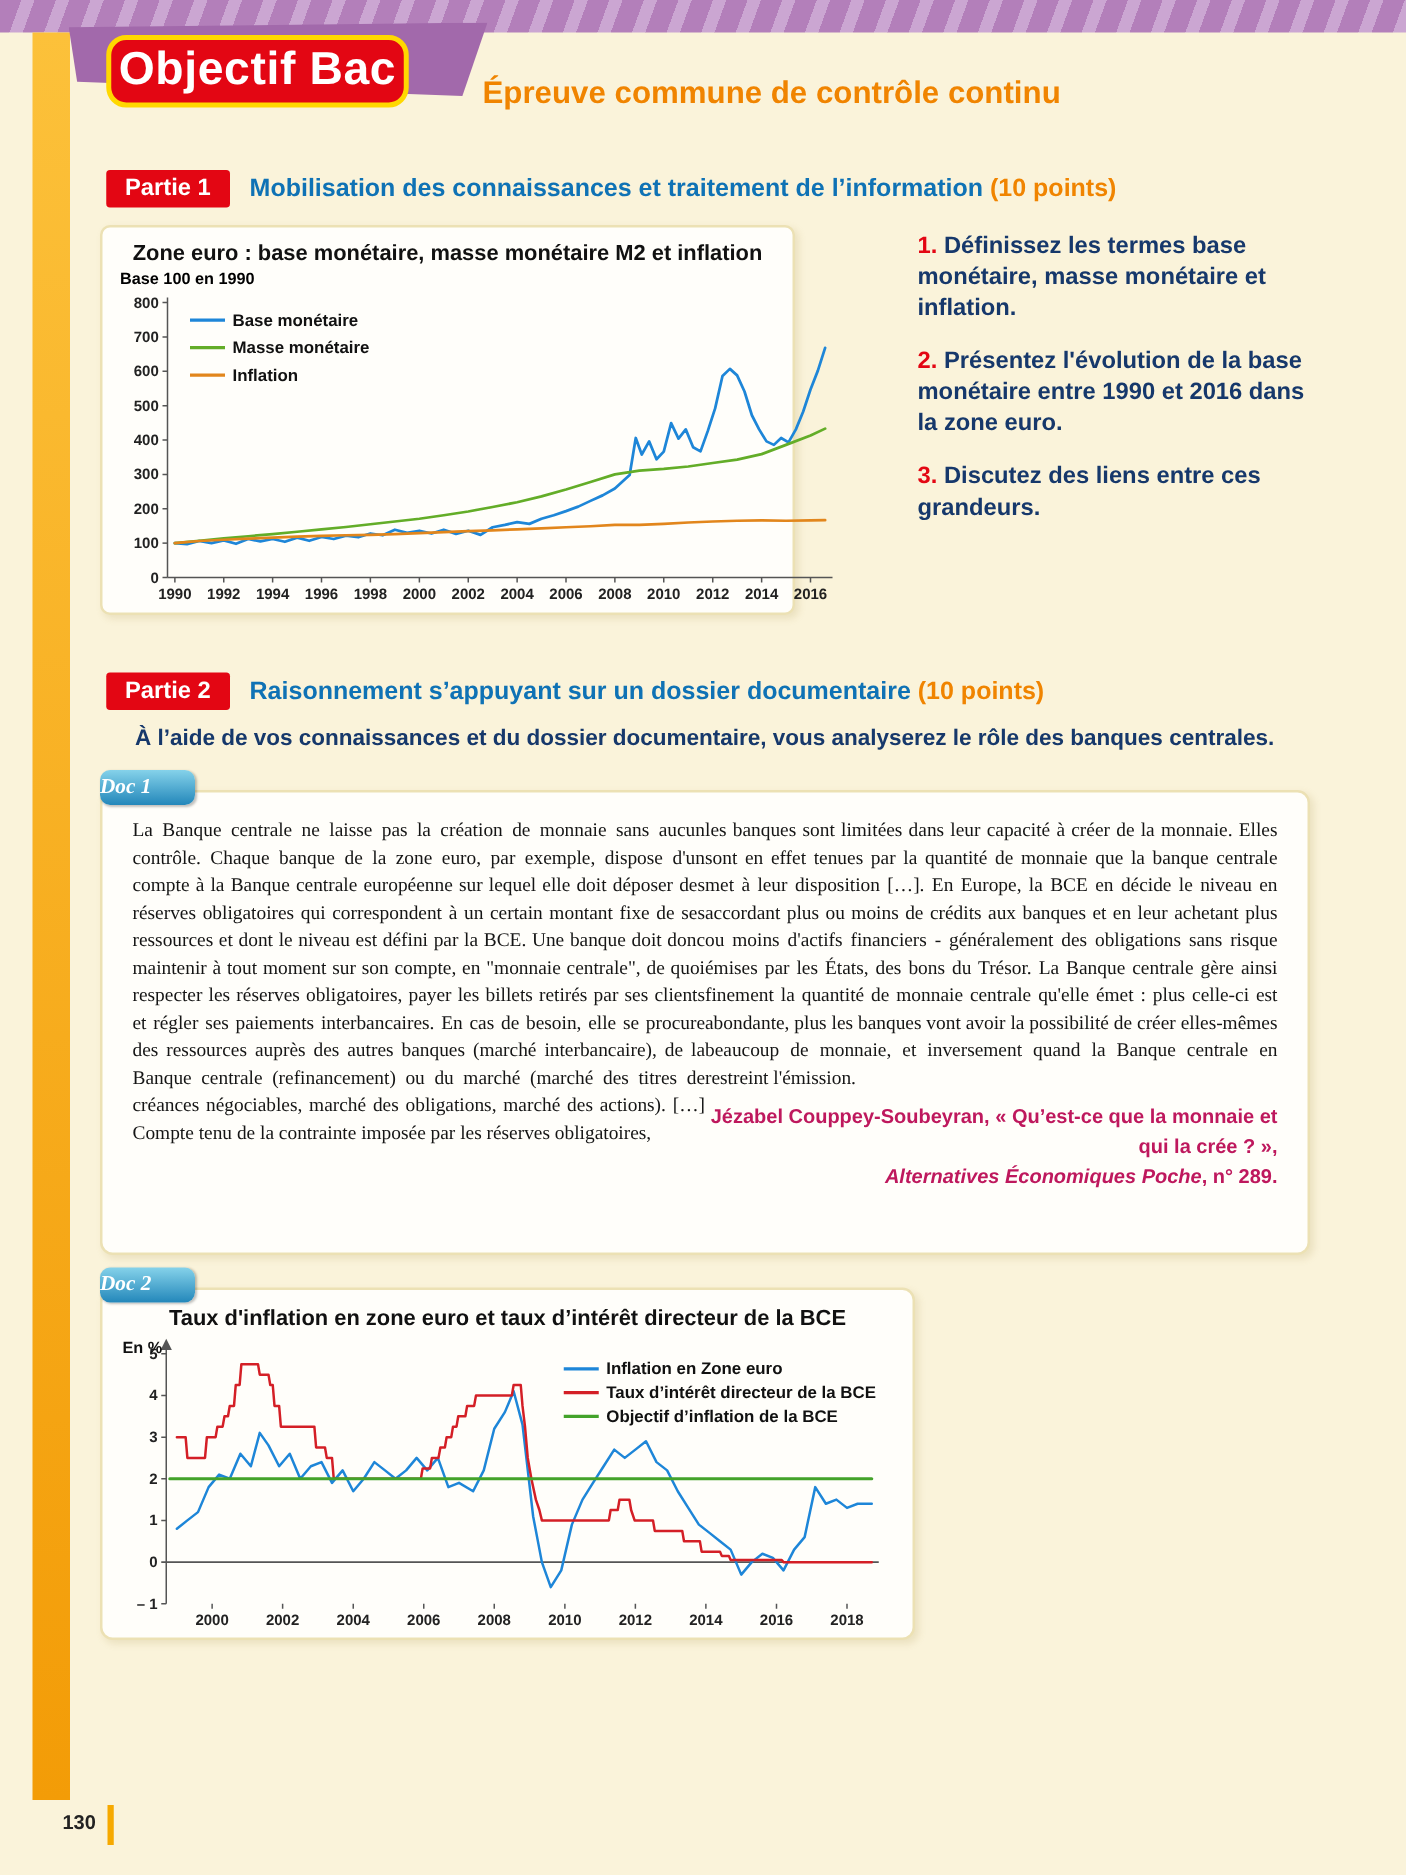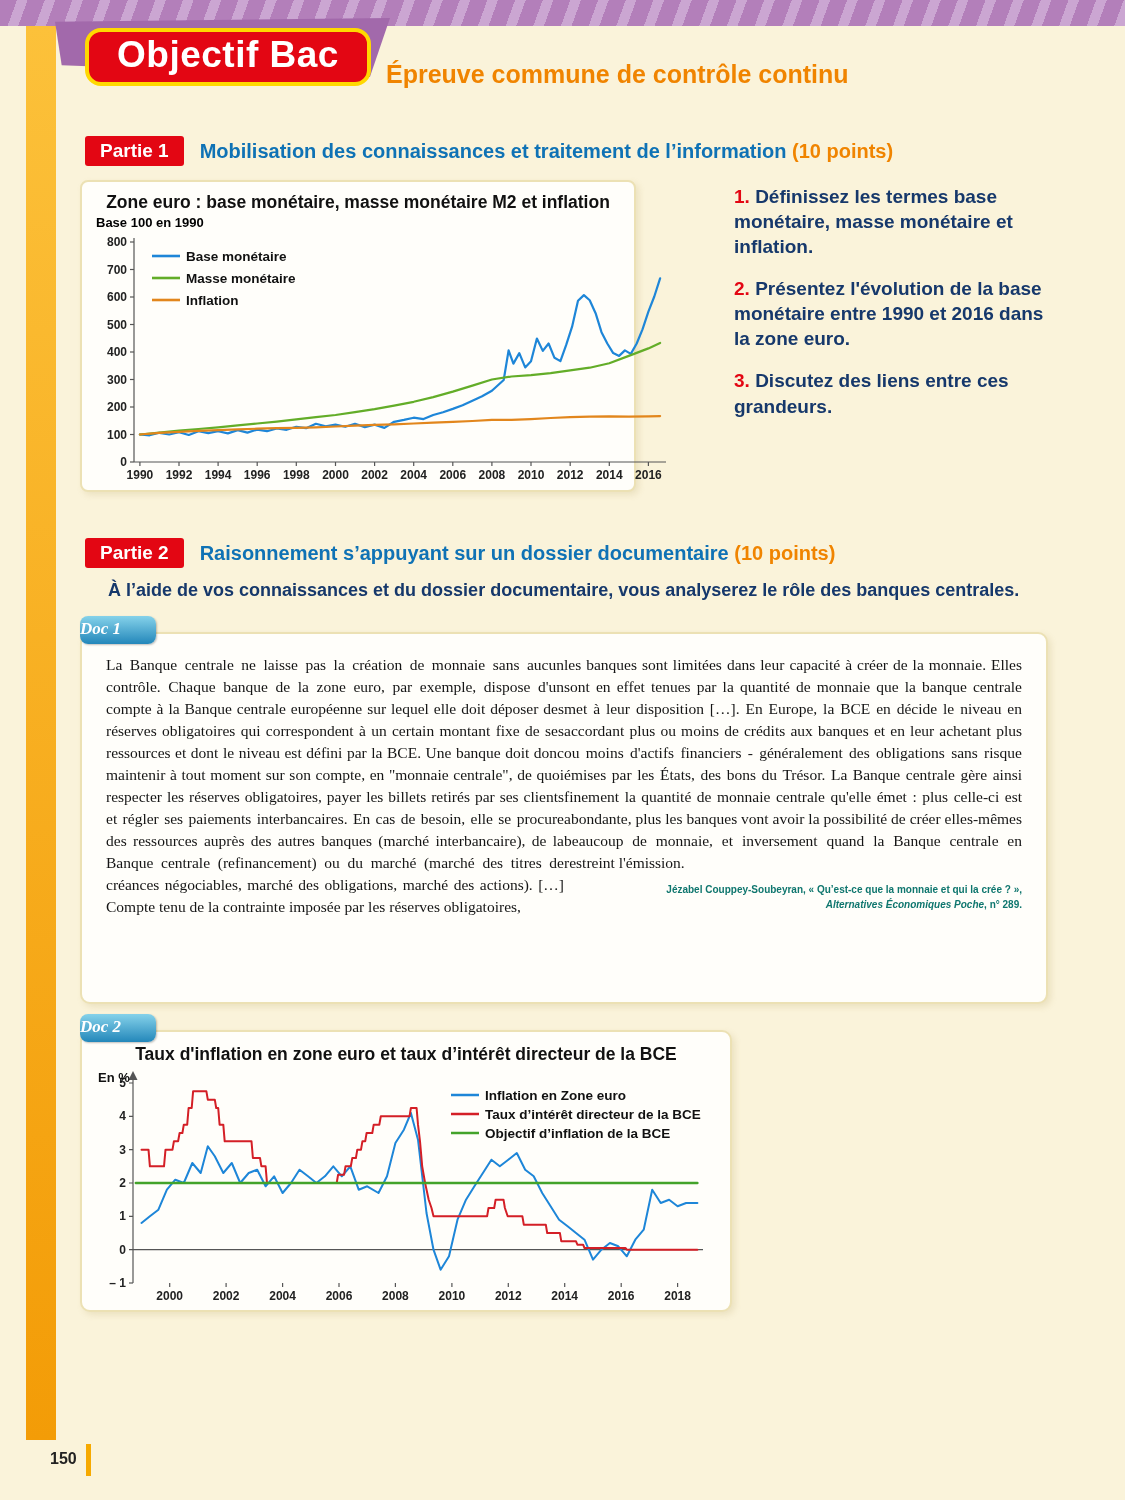--- a/index.html
+++ b/index.html
@@ -5,21 +5,21 @@
   *{box-sizing:border-box;margin:0;padding:0}
   body{background:#e9e9e9;font-family:"Liberation Sans",sans-serif}
   .page{position:relative;width:1125px;height:1500px;background:#faf3da;overflow:hidden;margin:0 auto}
   .top-stripe{position:absolute;top:0;left:0;width:100%;height:26px;
     background:repeating-linear-gradient(110deg,#b37fba 0 16px,#cba6d2 16px 26px)}
   .left-bar{position:absolute;left:26px;top:26px;width:30px;height:1414px;
     background:linear-gradient(180deg,#fcc13a,#f39c07)}
   .logo-ribbon{position:absolute;left:55px;top:18px;width:335px;height:64px;background:#a269ab;
     clip-path:polygon(0 6%,100% 0,94% 92%,2% 74%)}
   .logo-box{position:absolute;left:85px;top:28px;background:#e30613;border:4px solid #ffd800;
-    border-radius:16px;color:#fff;font-weight:800;font-size:37px;padding:2px 28px 6px;letter-spacing:.5px}
+    border-radius:16px;color:#fff;font-weight:800;font-size:37px;padding:2px 6px 6px;letter-spacing:.5px}
   .subtitle{position:absolute;left:386px;top:60px;color:#f08400;font-size:25px;font-weight:700}
   .partie{position:absolute;left:85px;display:flex;align-items:center;gap:16px;white-space:nowrap}
   .partie1{top:136px}.partie2{top:538px}
   .partie-badge{background:#e30613;color:#fff;font-weight:700;font-size:19px;padding:4px 15px;border-radius:3px}
   .partie-title{color:#0f72b5;font-size:20px;font-weight:700}
   .points{color:#f08400}
   .chart-panel{position:absolute;background:#fffefa;border:2px solid #ece1b4;border-radius:8px;
     box-shadow:3px 3px 6px rgba(170,150,80,.18)}
   .chart1-panel{left:80px;top:180px;width:556px;height:312px;padding:10px 10px 6px}
   .chart-title{text-align:center;font-weight:700;font-size:17.5px;color:#111}
@@ -34,21 +34,21 @@
     text-align:left;line-height:26px;box-shadow:1px 1px 2px rgba(0,0,0,.25)}
   .doc1-badge{left:80px;top:616px}
   .doc2-badge{left:80px;top:1014px}
   .doc-panel{position:absolute;background:#fffefa;border:2px solid #ece1b4;border-radius:10px;
     box-shadow:3px 3px 6px rgba(170,150,80,.18)}
   .doc1-panel{left:80px;top:632px;width:968px;height:372px;padding:20px 24px 12px;overflow:hidden}
   .doc-cols{display:flex;}
   .doc-col{flex:1;font-family:"Liberation Serif",serif;font-size:15.5px;line-height:1.42;
     text-align:justify;color:#151515}
   .doc-source{margin-top:8px;text-align:right;font-family:"Liberation Sans",sans-serif;
-    font-size:10px;font-weight:600;color:#0f766e;line-height:1.5}
+    font-size:16px;font-weight:600;color:#be185d;line-height:1.5}
   .doc2-panel{left:80px;top:1030px;width:652px;height:282px;padding:12px 14px;overflow:hidden}
   .chart2-ylabel{position:absolute;left:16px;top:38px;font-weight:700;font-size:13px;color:#111}
   .doc2-source{text-align:center;margin:6px 10px 0 0;font-size:12px;font-weight:600;color:#111}
   .footer-num{position:absolute;left:50px;top:1450px;font-size:16px;font-weight:700;color:#222}
   .footer-bar{position:absolute;left:86px;top:1444px;width:5px;height:32px;background:#f6a900}
   svg{display:block;margin:4px auto 0}
   svg text.tick{font:700 12px "Liberation Sans",sans-serif;fill:#222}
   svg text.legend{font:700 13.5px "Liberation Sans",sans-serif;fill:#111}
 </style>
 </head>
@@ -209,16 +209,16 @@
         <line x1="352" x2="380" y1="26" y2="26" stroke="#1e86d8" stroke-width="2.6"></line>
         <text x="386" y="30.5" class="legend">Inflation en Zone euro</text>
         <line x1="352" x2="380" y1="45" y2="45" stroke="#d41f26" stroke-width="2.6"></line>
         <text x="386" y="49.5" class="legend">Taux d’intérêt directeur de la BCE</text>
         <line x1="352" x2="380" y1="64" y2="64" stroke="#43a32a" stroke-width="2.6"></line>
         <text x="386" y="68.5" class="legend">Objectif d’inflation de la BCE</text>
       </svg>
     <div class="doc2-source">Données BCE, Eurostat, 2019.</div>
   </div>
 
-  <span class="footer-num">150</span>
+  <span class="footer-num">130</span>
   <span class="footer-bar"></span>
 
 </div>
 
 </body></html>

